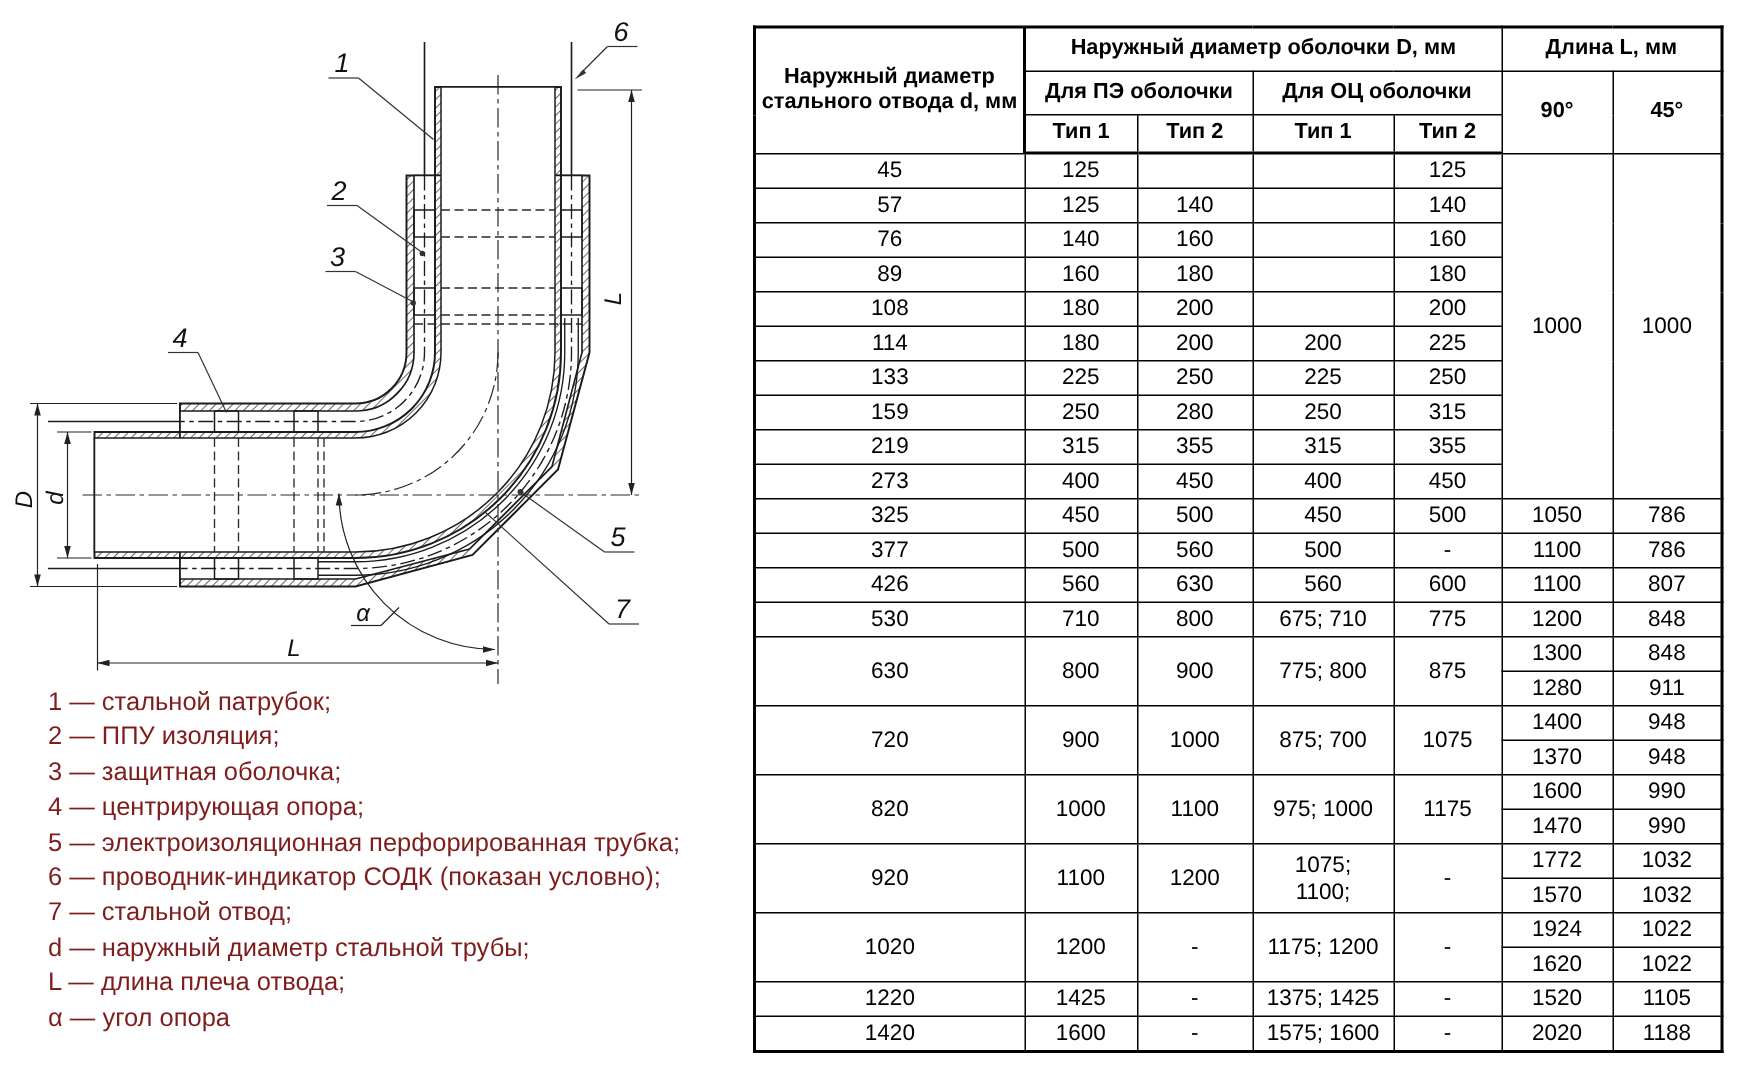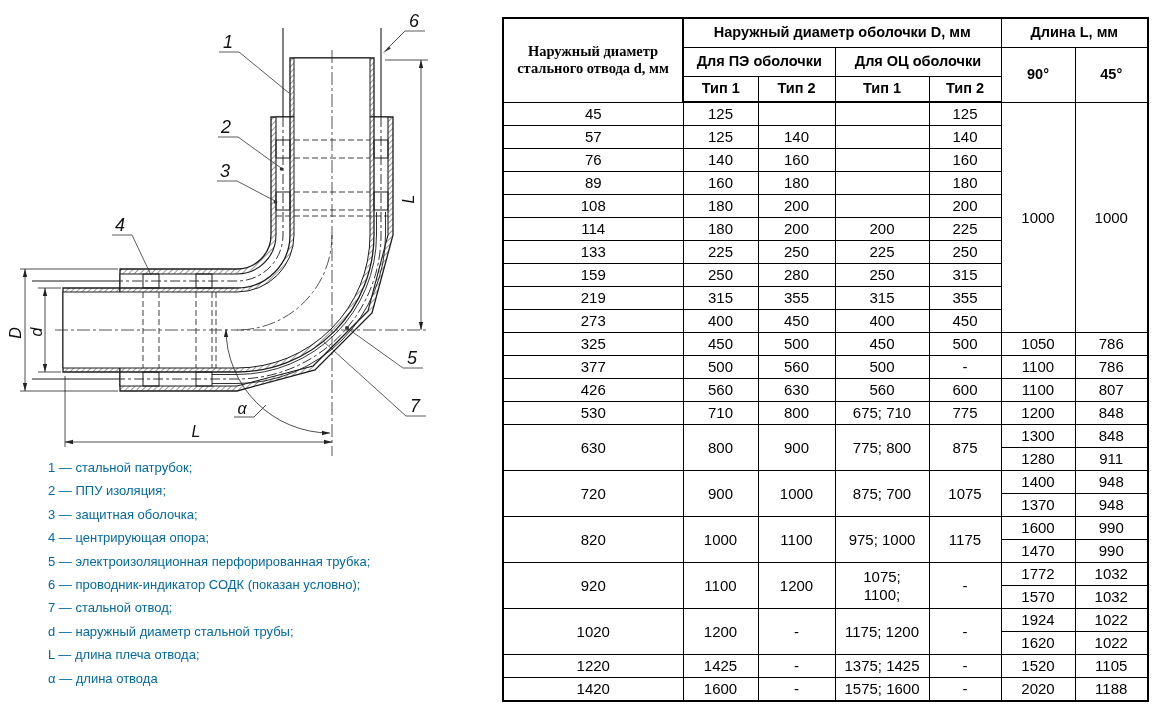--- a/index.html
+++ b/index.html
@@ -9,24 +9,24 @@
   table.tbl{position:absolute;left:502px;top:17px;width:645px;border-collapse:collapse;
             table-layout:fixed;background:#fff;border:2px solid #000;}
   .tbl th,.tbl td{border:1px solid #000;text-align:center;vertical-align:middle;
             padding:0 2px;white-space:pre-line;}
   .tbl th{font-size:14.5px;font-weight:bold;line-height:1.2;}
   .tbl thead tr:nth-child(1) th{height:28px;}
   .tbl thead tr:nth-child(2) th{height:28px;}
   .tbl thead tr:nth-child(3) th{height:24px;}
   .tbl thead tr:nth-child(3) th{border-bottom-width:2px;}
   .tbl td{font-size:15px;height:22px;line-height:1.15;}
-  .tbl th.hd{border-right-width:2px;font-family:Liberation Serif, serif;}
+  .tbl th.hd{border-right-width:2px;}
   
-  #legend{position:absolute;left:48px;top:456px;width:460px;font-size:13px;
-          line-height:23.4px;color:#0369a1;white-space:nowrap;}
+  #legend{position:absolute;left:32px;top:456px;width:460px;font-size:17px;
+          line-height:23.4px;color:#7f1d1d;white-space:nowrap;}
   
   #draw{position:absolute;left:0;top:0;}
   text.callout{font:italic 18px "Liberation Sans",sans-serif;fill:#111;}
   text.dim{font:italic 16px "Liberation Sans",sans-serif;fill:#111;}
 </style>
 </head>
 <body>
 
 <div id="page">
 
@@ -168,21 +168,21 @@
   <div id="legend">
     <div>1 — стальной патрубок;</div>
     <div>2 — ППУ изоляция;</div>
     <div>3 — защитная оболочка;</div>
     <div>4 — центрирующая опора;</div>
     <div>5 — электроизоляционная перфорированная трубка;</div>
     <div>6 — проводник-индикатор СОДК (показан условно);</div>
     <div>7 — стальной отвод;</div>
     <div>d — наружный диаметр стальной трубы;</div>
     <div>L — длина плеча отвода;</div>
-    <div>α — длина отвода</div>
+    <div>α — угол опора</div>
   </div>
 
   <table class="tbl">
     <colgroup>
       <col style="width:180px">
         <col style="width:75px">
         <col style="width:77px">
       <col style="width:94px">
         <col style="width:72px">
         <col style="width:74px">

